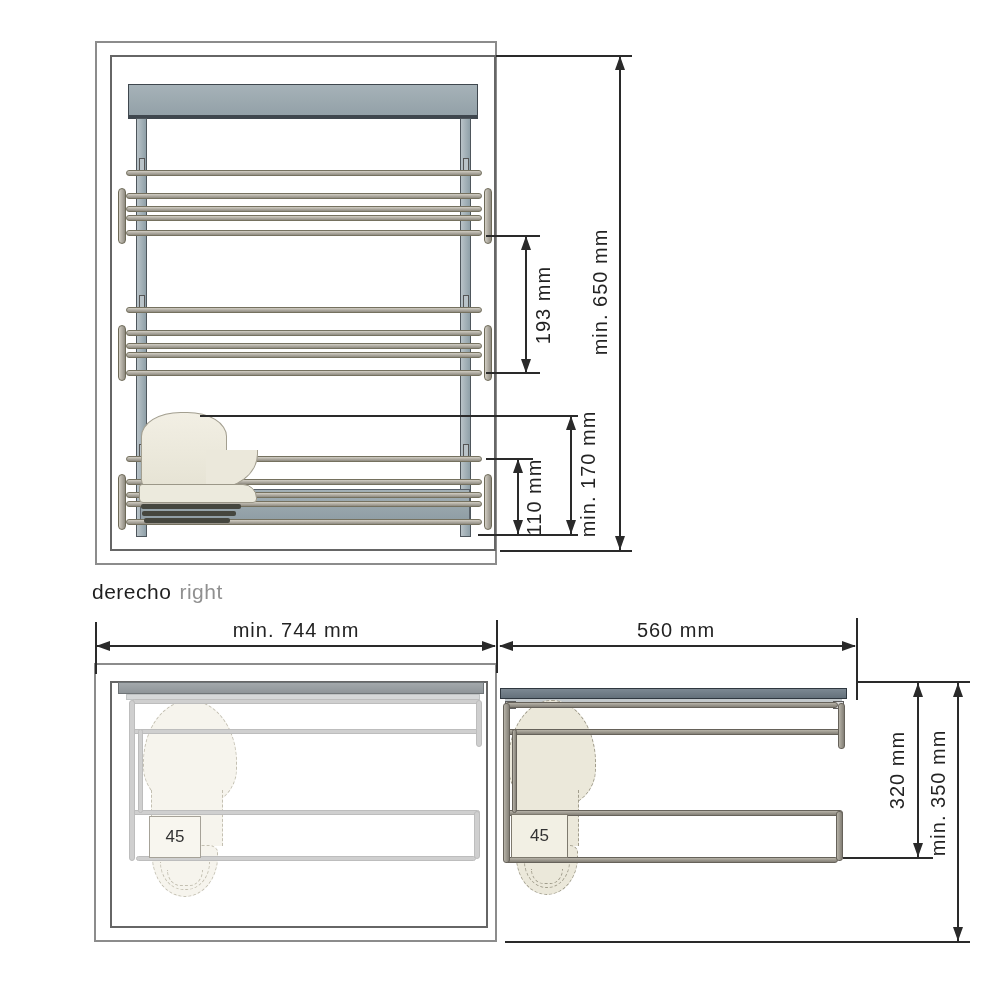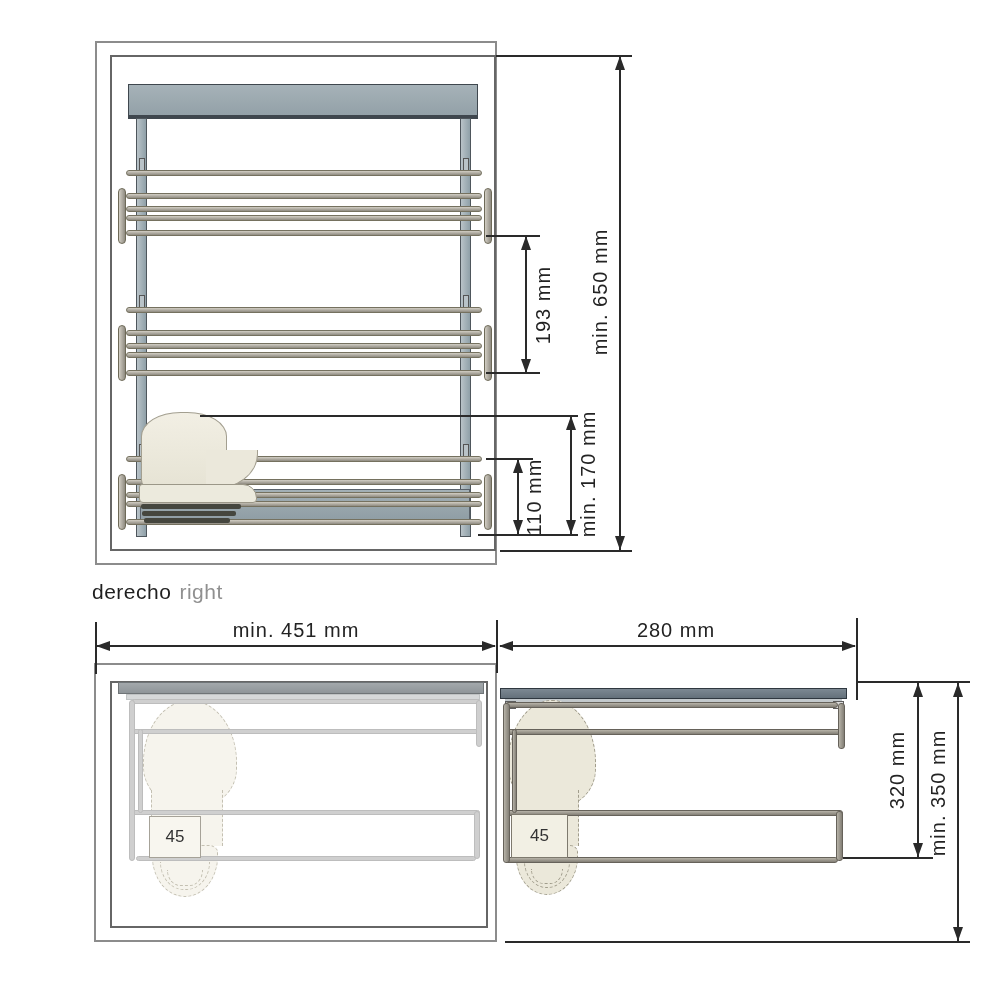--- a/index.html
+++ b/index.html
@@ -185,21 +185,21 @@
 
   <div class="size-box ghost" style="left:149px;top:816px;width:52px;height:42px;">
     <span>45</span>
   </div>
 
   <div class="vl" style="left:95px;top:622px;height:52px;"></div>
   <div class="vl" style="left:496px;top:620px;height:53px;"></div>
   <div class="hl" style="left:97px;top:645px;width:398px;"></div>
   <div class="arr a-left" style="left:96px;top:641px;"></div>
   <div class="arr a-right" style="left:482px;top:641px;"></div>
-  <div class="dimlab" style="left:296px;top:630px;">min. 451 mm</div>
+  <div class="dimlab" style="left:296px;top:630px;">min. 744 mm</div>
 
   <div class="bar-slate" style="left:500px;top:688px;width:347px;height:11px;"></div>
   <div class="bar-slate-lip" style="left:505px;top:699px;width:337px;height:4px;"></div>
   <div class="clip" style="left:505px;top:701px;"></div>
   <div class="clip" style="left:833px;top:701px;"></div>
 
   <div class="toe solid-shoe" style="left:508px;top:700px;width:88px;height:108px;"></div>
   <div class="mid solid-shoe" style="left:515px;top:790px;width:64px;height:56px;border-top:none;border-bottom:none;"></div>
   <div class="heel solid-shoe" style="left:516px;top:845px;width:62px;height:50px;"></div>
   <div class="heel-arc" style="left:524px;top:861px;width:46px;height:27px;border:1.5px dashed #a19d8c;"></div>
@@ -215,21 +215,21 @@
   <div class="pv" style="left:836px;top:811px;width:7px;height:50px;"></div>
 
   <div class="size-box solid" style="left:511px;top:814px;width:57px;height:44px;">
     <span>45</span>
   </div>
 
   <div class="vl" style="left:856px;top:618px;height:82px;"></div>
   <div class="hl" style="left:500px;top:645px;width:355px;"></div>
   <div class="arr a-left" style="left:499px;top:641px;"></div>
   <div class="arr a-right" style="left:842px;top:641px;"></div>
-  <div class="dimlab" style="left:676px;top:630px;">280 mm</div>
+  <div class="dimlab" style="left:676px;top:630px;">560 mm</div>
 
   <div class="hl" style="left:858px;top:681px;width:112px;"></div>
   <div class="hl" style="left:843px;top:857px;width:90px;"></div>
   <div class="hl" style="left:505px;top:941px;width:465px;"></div>
 
   <div class="vl" style="left:917px;top:683px;height:174px;"></div>
   <div class="arr a-up" style="left:913px;top:683px;"></div>
   <div class="arr a-down" style="left:913px;top:843px;"></div>
   <div class="dimlab vert" style="left:897px;top:770px;">320 mm</div>
 

